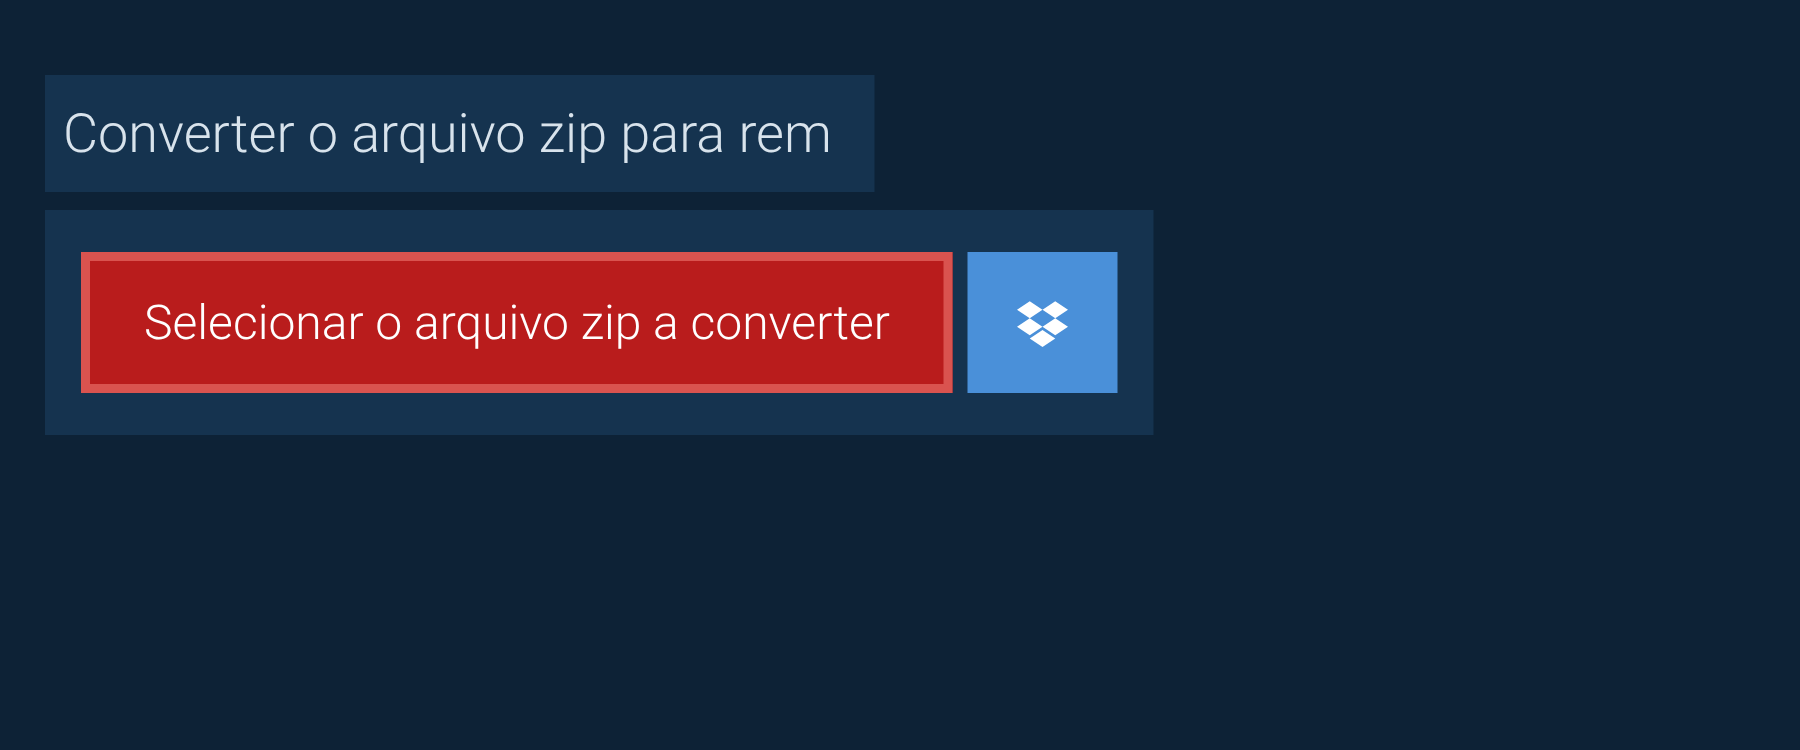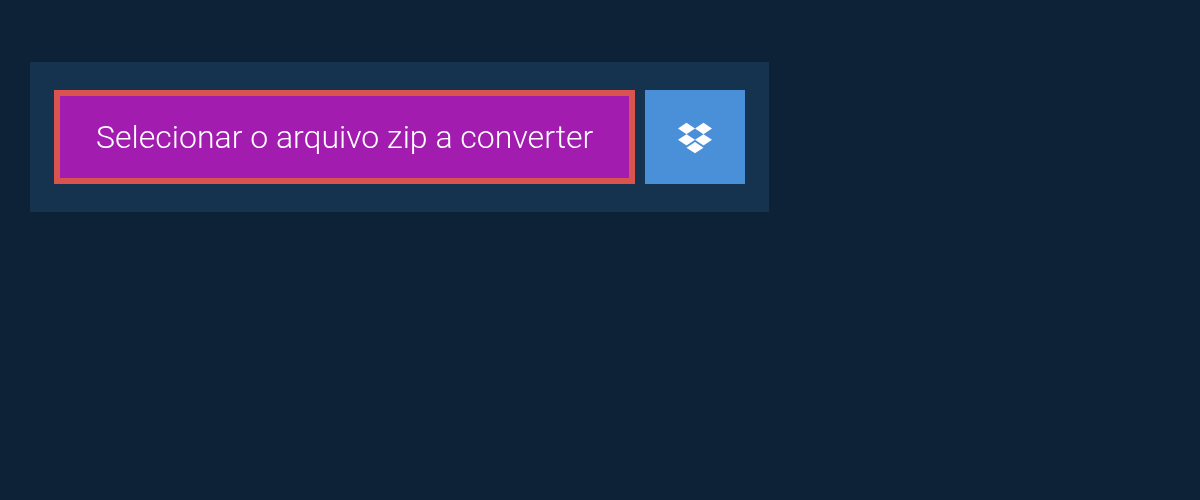--- a/index.html
+++ b/index.html
@@ -27,21 +27,21 @@
     }
     .panel {
       background: #15334f;
       padding: 28px 24px;
       margin-top: 12px;
       display: inline-flex;
       align-items: stretch;
       gap: 10px;
     }
     .select-button {
-      background: #a21caf;
+      background: #b91c1c;
       border: 6px solid #d9534f;
       color: #ffffff;
       font-size: 32px;
       font-weight: 300;
       padding: 22px 36px;
       cursor: pointer;
       display: flex;
       align-items: flex-end;
       justify-content: center;
       white-space: nowrap;
@@ -58,20 +58,21 @@
     .dropbox-button svg {
       width: 34px;
       height: 34px;
       fill: #ffffff;
     }
   </style>
 </head>
 <body>
 
 <div class="container">
+  <div class="title-tab">Converter o arquivo zip para rem</div>
   <div class="panel">
     <div class="select-button">
       <span>Selecionar o arquivo zip a converter</span>
     </div>
     <div class="dropbox-button">
       <svg viewBox="0 0 24 24">
         <path d="M6 2 L12 6 L6 10 L0 6 Z M18 2 L24 6 L18 10 L12 6 Z M0 14 L6 10 L12 14 L6 18 Z M12 14 L18 10 L24 14 L18 18 Z M6 19.5 L12 15.5 L18 19.5 L12 23.5 Z"></path>
       </svg>
     </div>
   </div>

